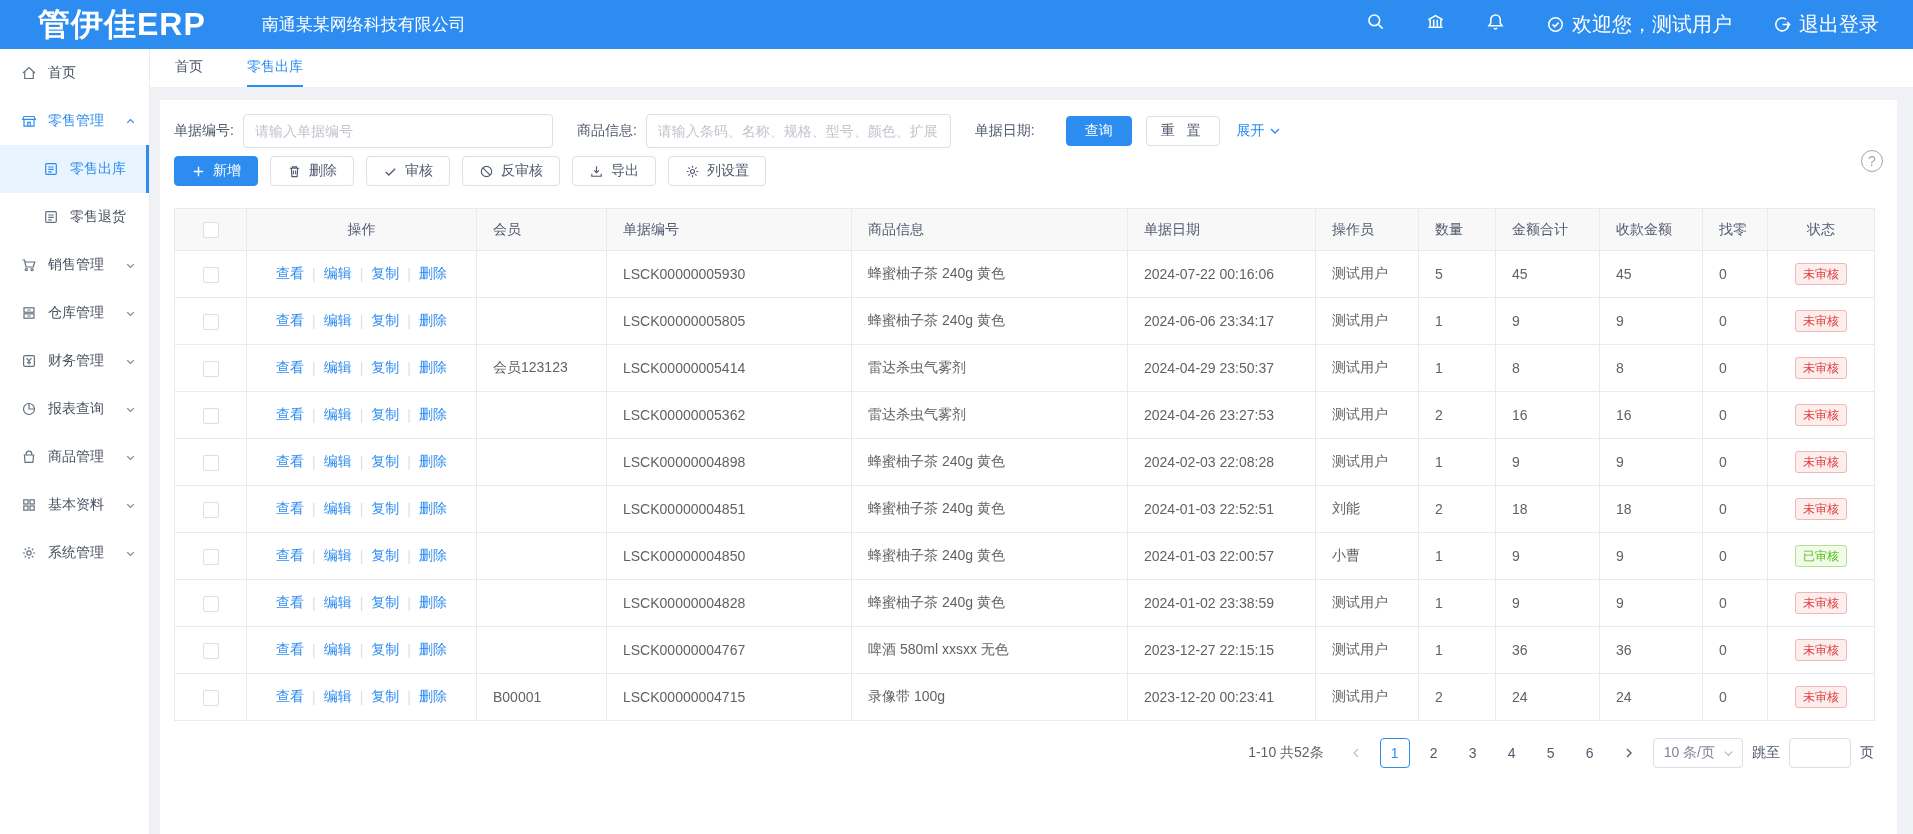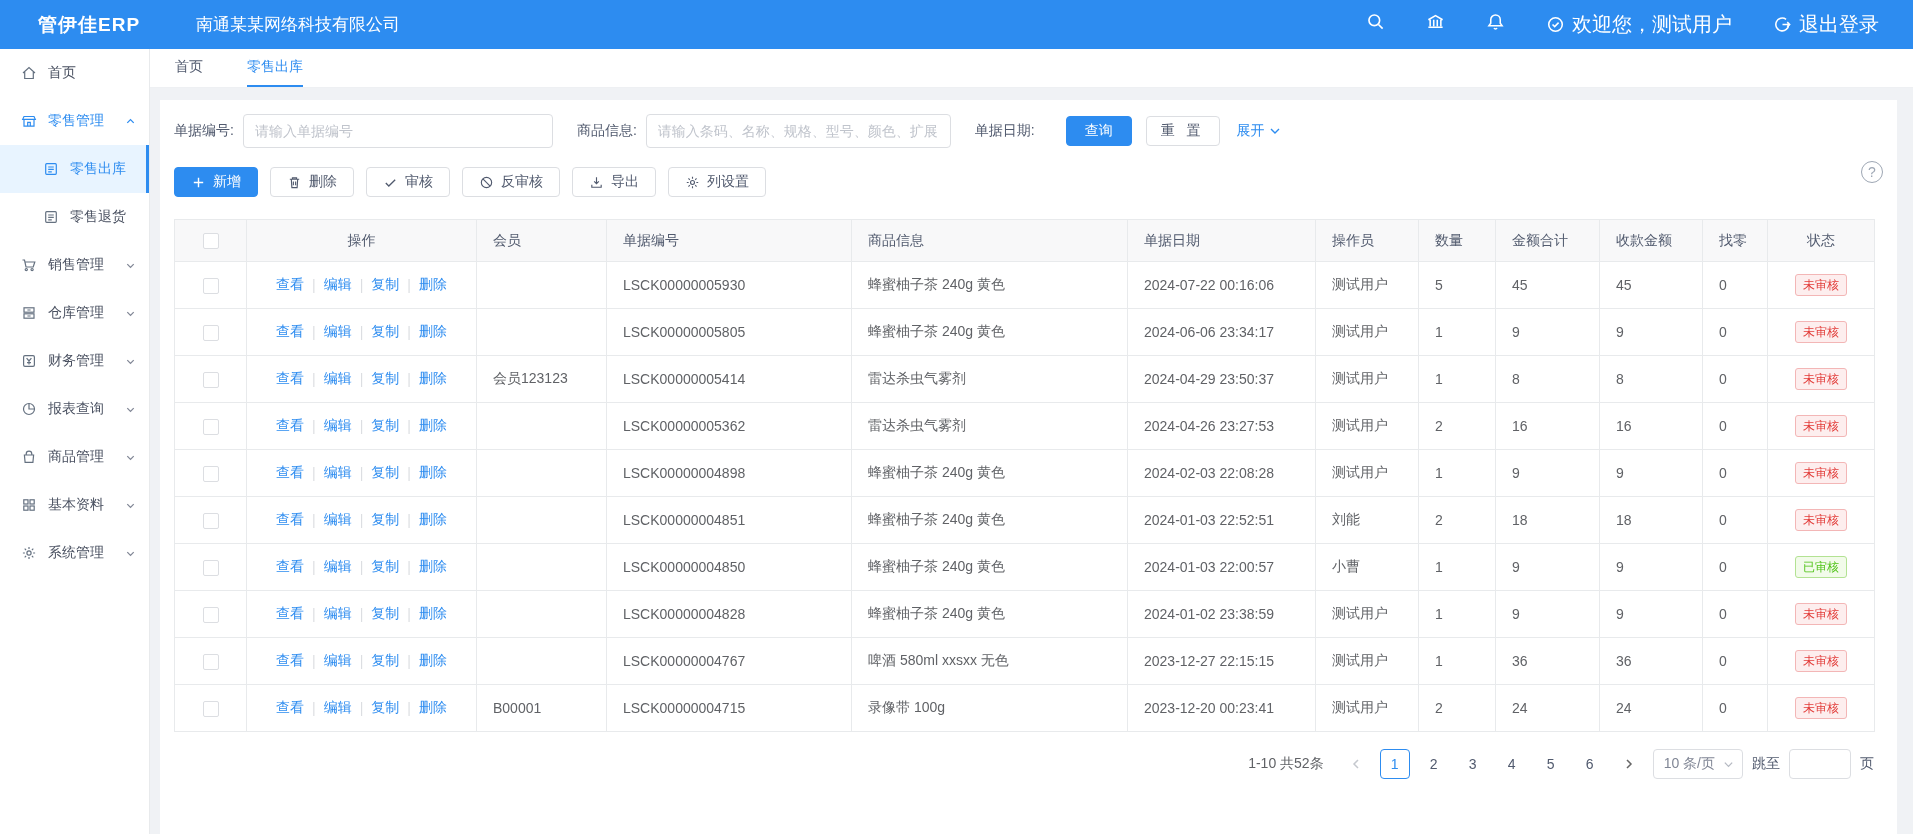--- a/index.html
+++ b/index.html
@@ -2,21 +2,21 @@
 <html><head>
 <meta charset="utf-8">
 <style>
   * { margin:0; padding:0; box-sizing:border-box; }
   html,body { width:1913px; height:834px; overflow:hidden; background:#fff;
     font-family:"Liberation Sans","DejaVu Sans",sans-serif; font-size:14px; color:#515a6e; }
   .app { display:flex; flex-direction:column; height:100%; }
 
   
   .header { height:49px; background:#2d8cf0; display:flex; align-items:center; color:#fff; flex:none; }
-  .logo { font-size:19px; font-weight:bold; padding-left:38px; letter-spacing:1px; }
+  .logo { font-size:32px; font-weight:bold; padding-left:38px; letter-spacing:1px; }
   .company { font-size:17px; margin-left:56px; }
   .header-right { margin-left:auto; display:flex; gap:40px; padding-right:34px; font-size:20px; }
   .hicon { width:20px; height:20px; display:inline-flex; align-items:center; justify-content:center; cursor:pointer; }
   .hicon svg { width:19px; height:19px; }
   .header-user, .header-logout { display:flex; align-items:center; gap:7px; cursor:pointer; }
 
   .body-wrap { display:flex; flex:1; min-height:0; }
 
   
   .sidebar { width:150px; flex:none; background:#fff; border-right:1px solid #e8eaec; overflow:hidden; }
@@ -52,21 +52,21 @@
   .btn { height:30px; border-radius:4px; border:1px solid #dcdee2; background:#fff; color:#515a6e;
     font-size:14px; padding:0 16px; cursor:pointer; display:inline-flex; align-items:center; gap:7px;
     font-family:inherit; white-space:nowrap; }
   .btn-primary { background:#2d8cf0; border-color:#2d8cf0; color:#fff; }
   .btn-query { margin-left:22px; padding:0 18px; }
   .btn-reset { margin-left:14px; padding:0 14px; letter-spacing:4px; }
   .expand-link { color:#2d8cf0; margin-left:17px; cursor:pointer; display:inline-flex; align-items:center; gap:4px; white-space:nowrap; }
   .expand-link svg { width:12px; height:12px; }
 
   
-  .toolbar { display:flex; align-items:center; margin-top:19px; flex:none; }
+  .toolbar { display:flex; align-items:center; margin-top:8px; flex:none; }
   .toolbar .btn { margin-right:12px; }
   .toolbar .btn svg { width:15px; height:15px; }
   .help-circle { margin-left:auto; width:22px; height:22px; border:1px solid #9ea7b4; color:#9ea7b4;
     border-radius:50%; display:flex; align-items:center; justify-content:center; font-size:14px;
     cursor:pointer; align-self:flex-start; margin-top:-6px; }
 
   
   .table-wrap { margin-top:22px; flex:none; }
   table { border-collapse:collapse; table-layout:fixed; width:1700px; }
   th, td { border:1px solid #e8eaec; font-weight:normal; overflow:hidden; white-space:nowrap; }

